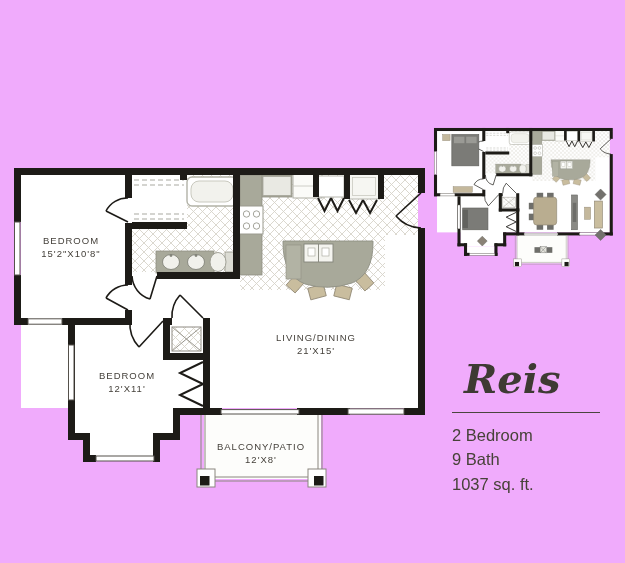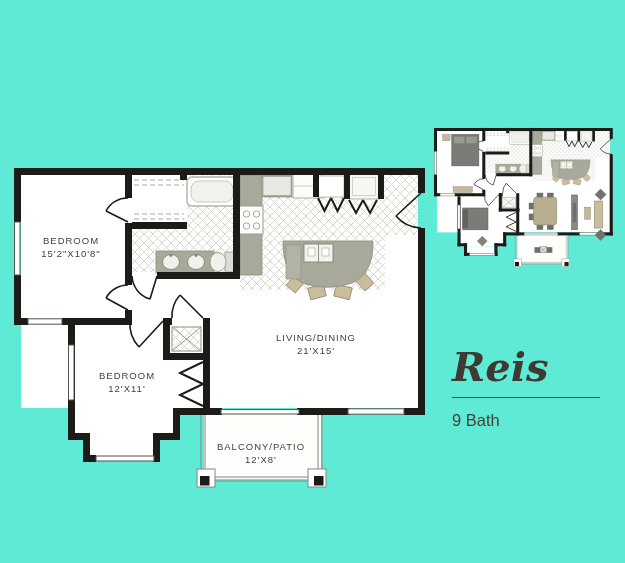--- a/index.html
+++ b/index.html
@@ -1,38 +1,38 @@
 <!DOCTYPE html>
 <html><head>
 <meta charset="utf-8">
 <style>
   html,body{margin:0;padding:0;}
   .canvas{
     position:relative;
     width:625px;height:563px;
-    background:#5eead4;
+    background:#f0abfc;
     font-family:"Liberation Sans", sans-serif;
     overflow:hidden;
   }
   svg{position:absolute;inset:0;display:block;}
   .room-label{
     font-family:"Liberation Sans", sans-serif;
     font-size:9.5px;
     letter-spacing:1px;
     fill:#45413b;
     text-anchor:middle;
   }
   .info{
     position:absolute;
     left:452px;top:346px;
     width:160px;
     color:#474238;
   }
   .info h1{
-    margin:0;
+    margin:12px;
     font-family:"DejaVu Serif", serif;
     font-style:italic;
     font-weight:600;
     font-size:40px;
     line-height:1.05;
     color:#3e3a33;
     letter-spacing:0px;
   }
   .rule{
     width:148px;height:0;
@@ -274,16 +274,18 @@
         <rect x="273" y="442" width="13" height="13" fill="#6e6e6a"></rect>
         <rect x="258" y="441" width="14" height="14" fill="#e3e3dc" stroke="#6e6e6a" stroke-width="1"></rect>
         <path d="M258,441 L272,455 M272,441 L258,455" stroke="#6e6e6a" stroke-width="1"></path>
       </g>
     </g>
   </svg>
 
   <div class="info">
     <h1>Reis</h1>
     <div class="rule"></div>
+    <p>2 Bedroom</p>
     <p>9 Bath</p>
+    <p>1037 sq. ft.</p>
   </div>
 
 </div>
 
 </body></html>

